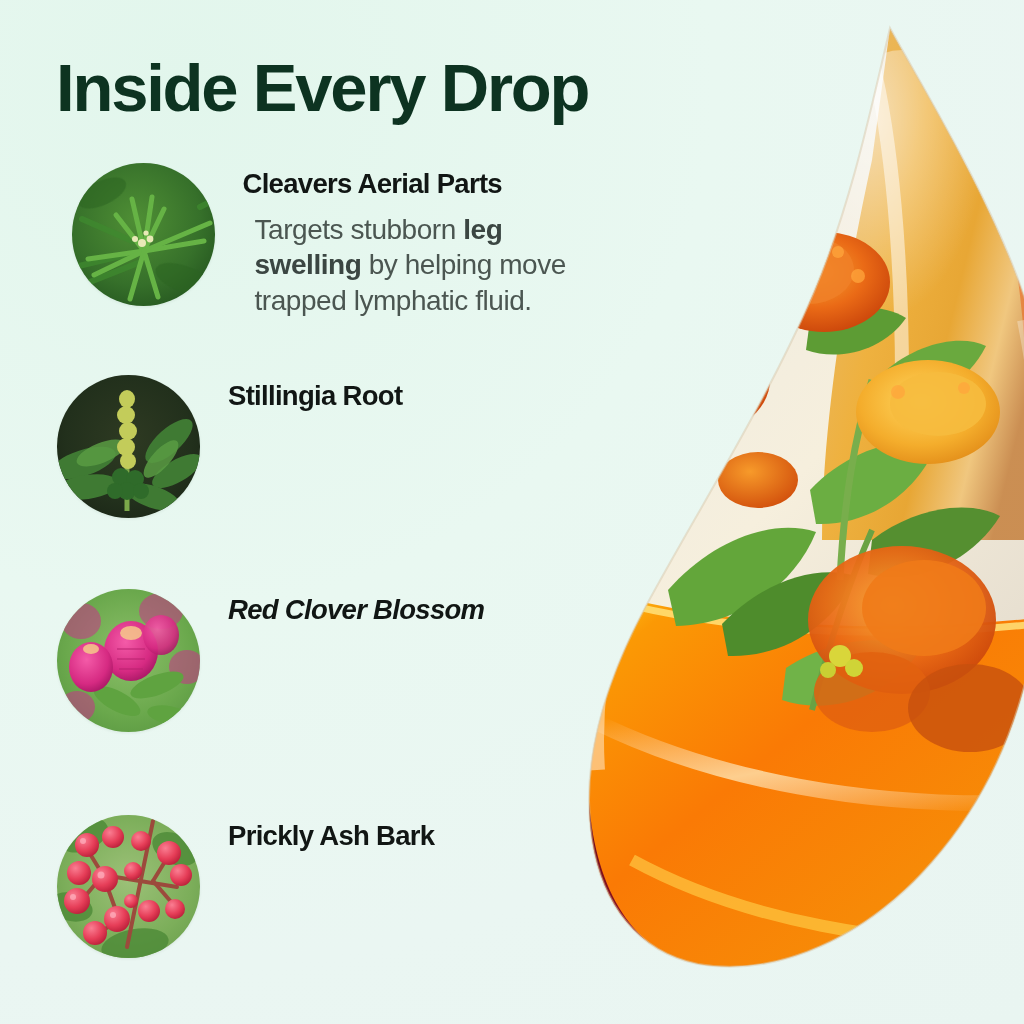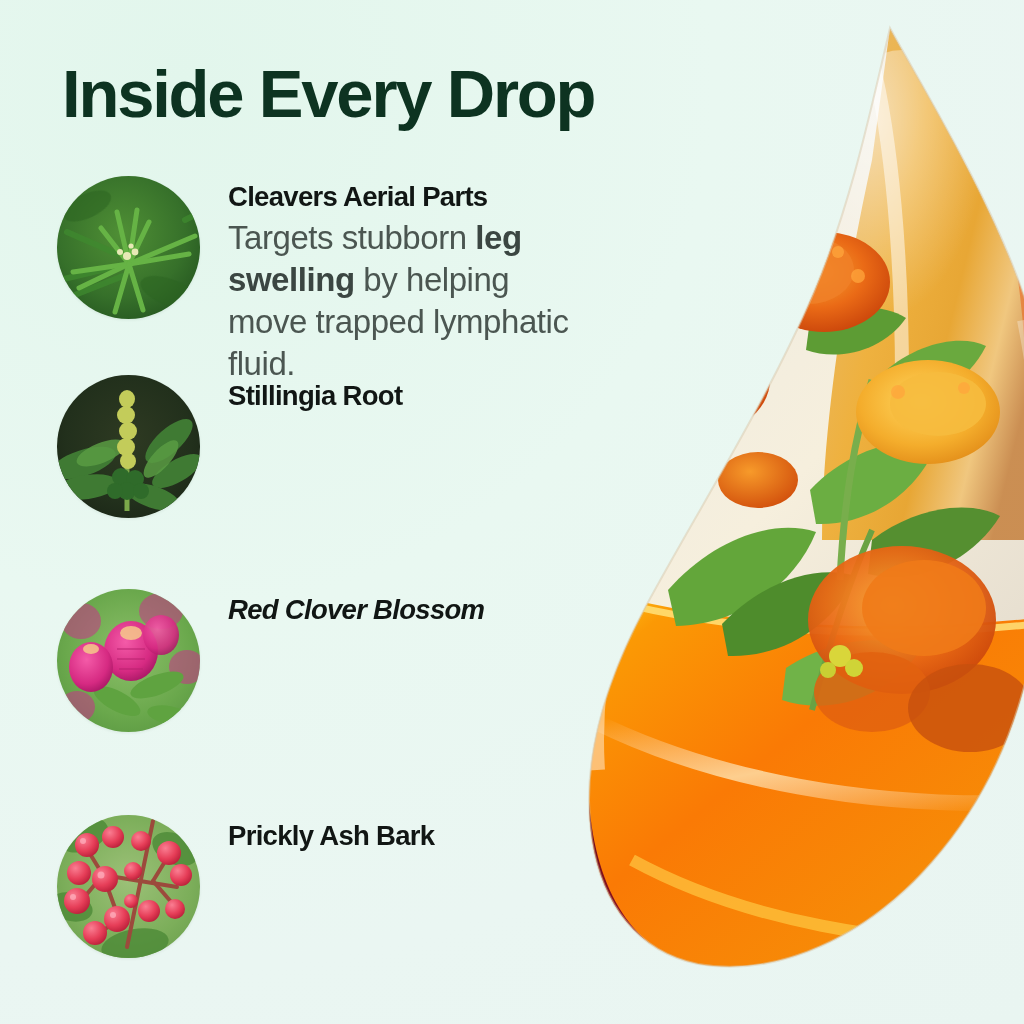--- a/index.html
+++ b/index.html
@@ -21,21 +21,21 @@
     background:
       radial-gradient(circle at 18% 8%, #e2f6ec 0%, #e9f8f1 42%, #eaf6f2 70%, #e9f5f1 100%);
     overflow: hidden;
   }
 
   
   .poster-title {
     position: absolute;
     left: 56px;
     top: 53px;
-    margin: 6px;
+    margin: 0;
     font-size: 67px;
     font-weight: 700;
     letter-spacing: -2.2px;
     line-height: 1.05;
     color: #0d3321;
     white-space: nowrap;
   }
 
   
   .ingredient-list {
@@ -44,21 +44,21 @@
     top: 163px;
     width: 620px;
   }
   .ingredient-row {
     position: absolute;
     left: 57px;
     width: 560px;
     display: flex;
     align-items: flex-start;
   }
-  .ingredient-row.r0 { top: 13px; }
+  .ingredient-row.r0 { top: 0px; justify-content: center; }
   .ingredient-row.r1 { top: 212px; }
   .ingredient-row.r2 { top: 426px; font-style: italic; }
   .ingredient-row.r3 { top: 652px; }
 
   .thumb {
     flex: 0 0 auto;
     width: 143px;
     height: 143px;
     border-radius: 50%;
     overflow: hidden;
@@ -75,22 +75,22 @@
   .ing-name {
     margin: 0 0 4px 0;
     font-size: 27.5px;
     font-weight: 700;
     letter-spacing: -0.7px;
     line-height: 1.15;
     color: #111614;
     white-space: nowrap;
   }
   .ing-desc {
-    margin: 0;
-    font-size: 33px;
+    margin: 12px;
+    font-size: 28px;
     font-weight: 400;
     letter-spacing: -0.45px;
     line-height: 1.28;
     color: #4b5651;
   }
   .ing-desc b {
     font-weight: 700;
     color: #3b4642;
   }
 

